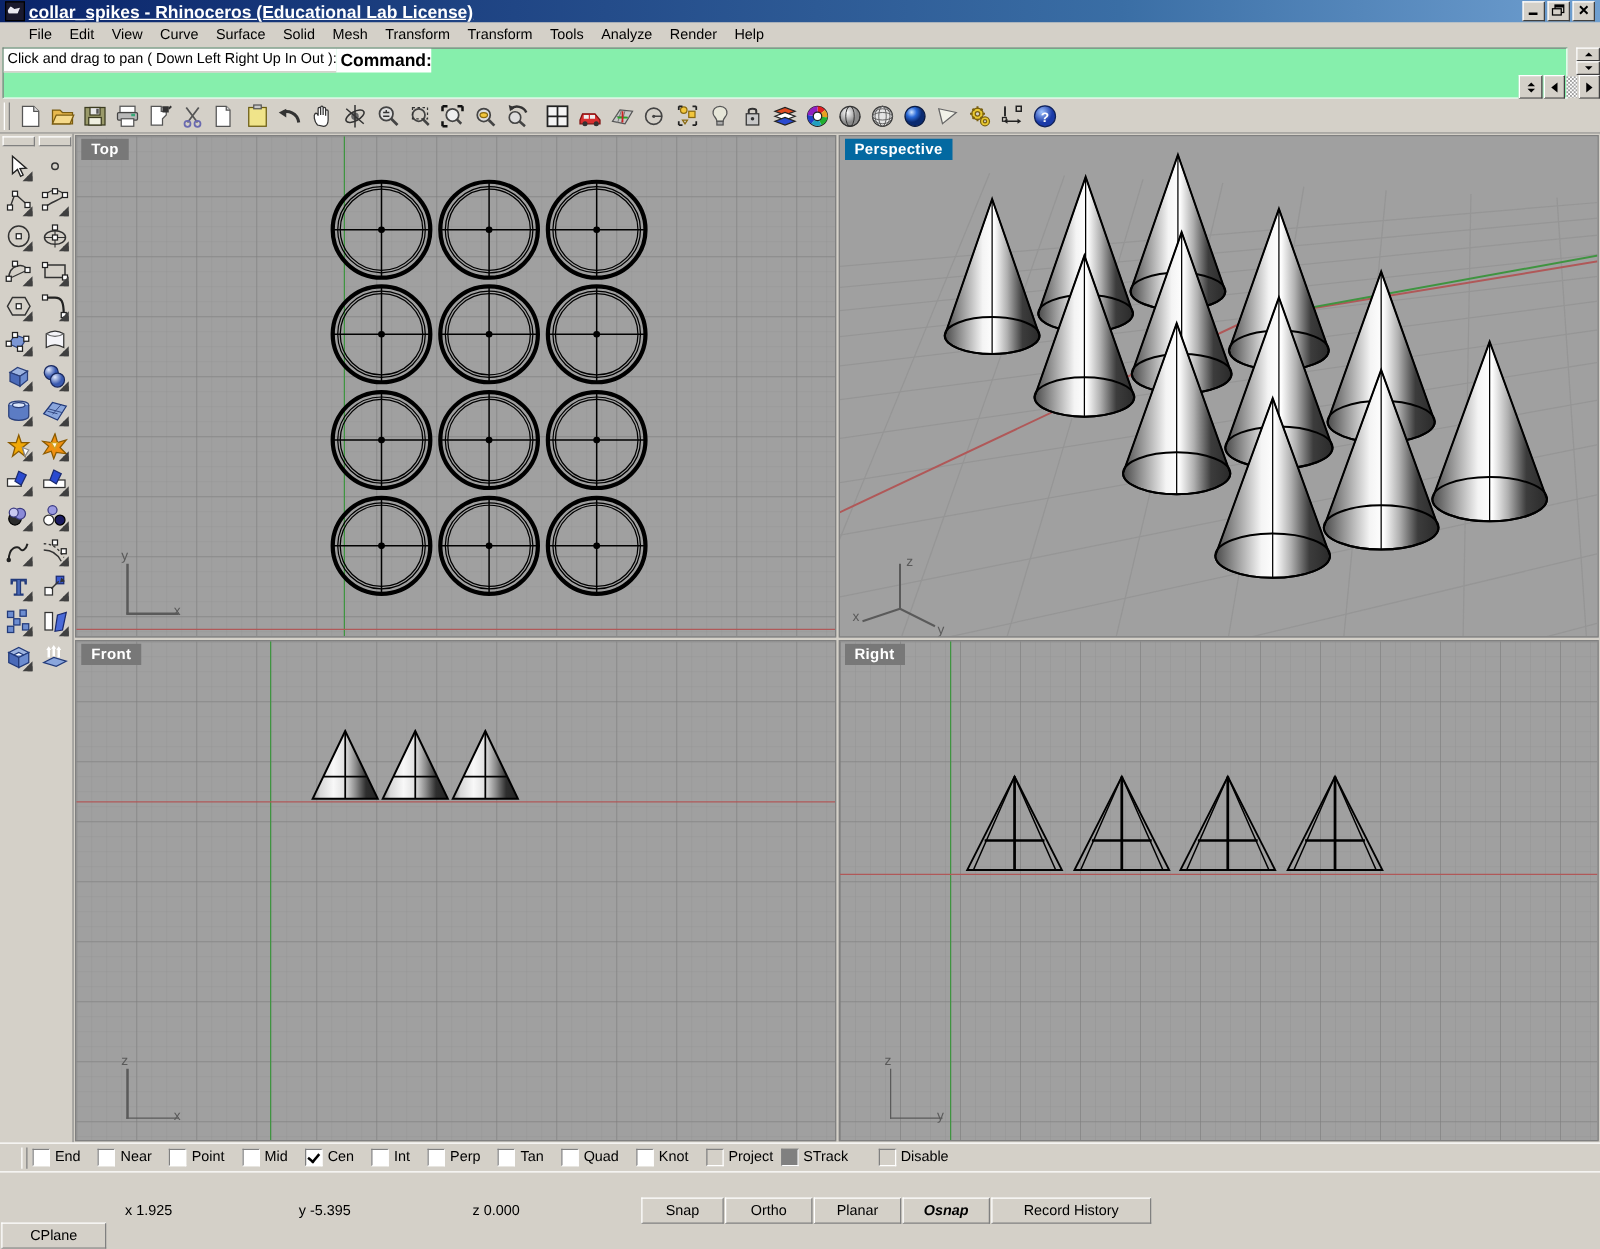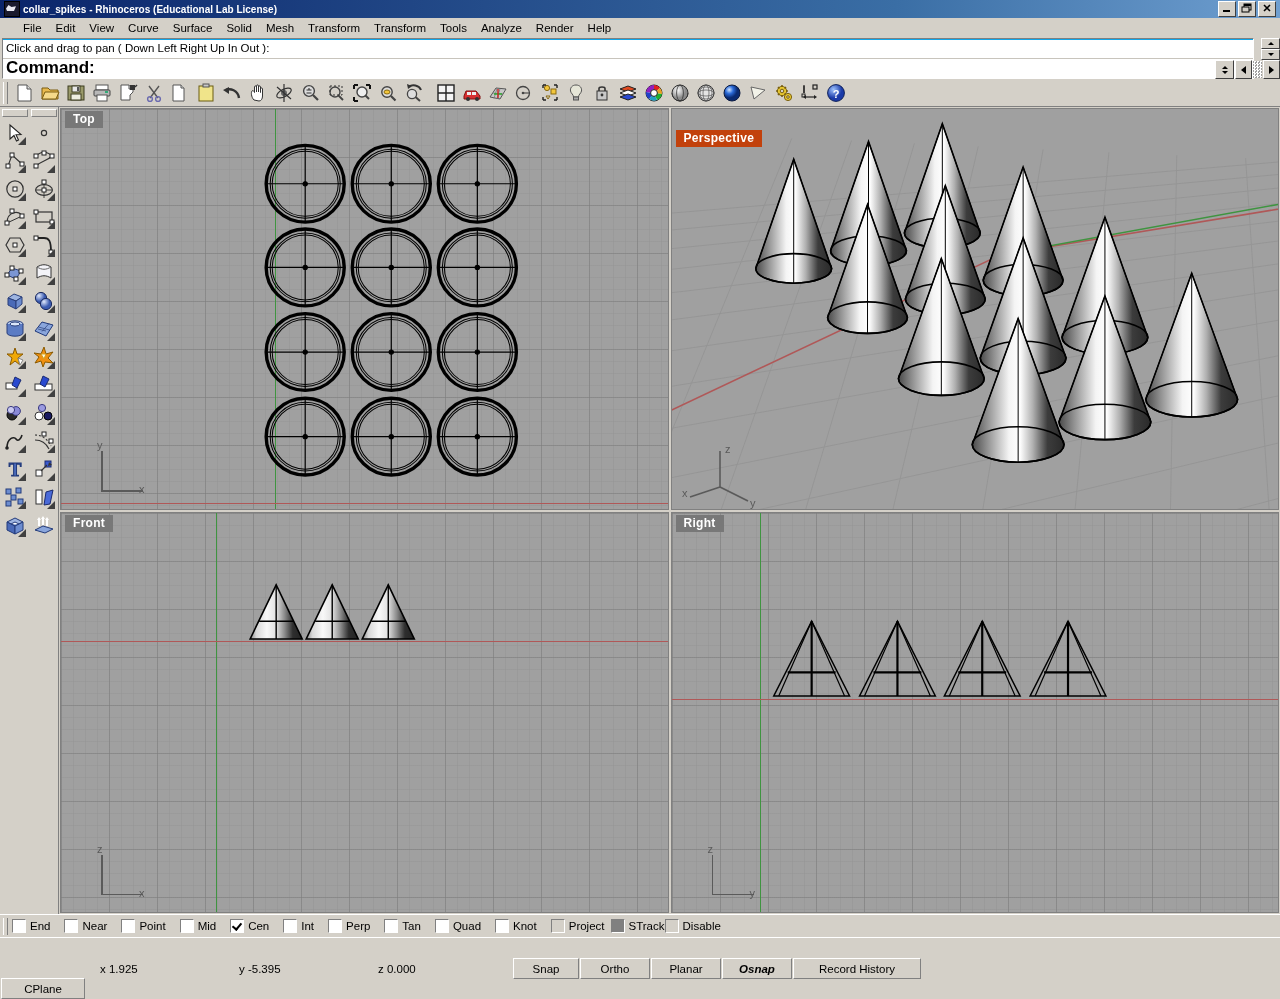--- a/index.html
+++ b/index.html
@@ -18,40 +18,40 @@
     display:flex;align-items:center;padding:0 2px;
   }
   .title-icon{
     width:14px;height:14px;margin:0 3px 0 2px;flex:0 0 14px;
     background:#1a1a2e;border:1px solid #000;position:relative;overflow:hidden;
   }
   .title-icon::after{
     content:"";position:absolute;left:1px;top:3px;width:10px;height:6px;
     background:#e8e8f0;clip-path:polygon(0% 60%,25% 0%,55% 35%,100% 20%,80% 100%,10% 100%);
   }
-  .title-text{color:#fff;font-weight:bold;font-size:10px;flex:1;white-space:nowrap;}
+  .title-text{color:#fff;font-weight:bold;font-size:14px;flex:1;white-space:nowrap;text-decoration:underline;}
   .win-btns{display:flex;gap:2px;padding-right:2px;}
   .win-btn{
     width:16px;height:14px;background:#d4d0c8;
     border:1px solid;border-color:#fff #404040 #404040 #fff;
     position:relative;font-size:9px;line-height:12px;text-align:center;color:#000;
   }
 
   
   .menubar{
     height:19px;flex:0 0 19px;background:#d4d0c8;display:flex;align-items:center;
     padding-left:16px;border-bottom:1px solid #d4d0c8;
   }
   .menu-item{padding:2px 7px;font-size:11.5px;color:#000;white-space:nowrap;}
 
   
   .cmdarea{flex:0 0 41px;background:#d4d0c8;display:flex;padding:0 0 0 2px;}
-  .cmdlines{flex:1;display:flex;flex-direction:column;border:1px solid;border-color:#808080 #fff #fff #808080;background:#0ea5e9;justify-content:center;}
+  .cmdlines{flex:1;display:flex;border:1px solid;border-color:#808080 #fff #fff #808080;background:#86efac;}
   .cmdhist{height:18px;line-height:17px;padding-left:3px;font-size:11.5px;background:#fff;border-bottom:1px solid #c8c4bc;white-space:nowrap;}
-  .cmdprompt{height:19px;line-height:18px;padding-left:3px;font-size:17px;font-weight:bold;background:#fff;white-space:nowrap;}
+  .cmdprompt{height:19px;line-height:18px;padding-left:3px;font-size:14px;font-weight:bold;background:#fff;white-space:nowrap;}
   .cmd-right{width:26px;display:flex;flex-direction:column;align-items:flex-end;}
   .spin{width:17px;height:9px;background:#d4d0c8;border:1px solid;border-color:#fff #404040 #404040 #fff;
     display:flex;align-items:center;justify-content:center;}
   .spin .ar{width:0;height:0;border-left:3px solid transparent;border-right:3px solid transparent;}
   .ar-up{border-bottom:3px solid #000;}
   .ar-dn{border-top:3px solid #000;}
   .ar-lf{width:0;height:0;border-top:4px solid transparent;border-bottom:4px solid transparent;border-right:5px solid #000;}
   .ar-rt{width:0;height:0;border-top:4px solid transparent;border-bottom:4px solid transparent;border-left:5px solid #000;}
   .cmdbtnrow{display:flex;align-items:center;gap:1px;}
   .cmdbtn{width:15px;height:17px;background:#d4d0c8;border:1px solid;border-color:#fff #404040 #404040 #fff;display:flex;align-items:center;justify-content:center;}
@@ -94,30 +94,30 @@
        linear-gradient(to bottom, rgba(125,125,125,.55) 1px, transparent 1px),
        linear-gradient(to right, rgba(150,150,150,.55) 1px, transparent 1px),
        linear-gradient(to bottom, rgba(150,150,150,.55) 1px, transparent 1px);
      background-size:48px 48px,48px 48px,12px 12px,12px 12px;
   }
   .vp-label{
     position:absolute;left:4px;top:2px;z-index:12;
     padding:1px 8px 2px 8px;font-size:12px;font-weight:bold;color:#fff;
     background:#787878;letter-spacing:.3px;
   }
-  .vp-label.active{background:#c2410c;margin-top:19px;}
+  .vp-label.active{background:#0369a1;}
   .axis-x{position:absolute;height:1px;background:#b05858;left:0;right:0;z-index:2;}
   .axis-y{position:absolute;width:1px;background:#3f9440;top:0;bottom:0;z-index:2;}
   .axmark{position:absolute;z-index:6;color:#5a5a5a;font-size:11px;}
   .axline{position:absolute;background:#5a5a5a;z-index:5;}
 
   
   .osnapbar{
     flex:0 0 22px;background:#d4d0c8;display:flex;align-items:center;
-    border-top:1px solid #fff;padding-left:3px;
+    border-top:1px solid #fff;padding-left:17px;
   }
   .osnap-grip{width:3px;height:17px;border-left:1px solid #fff;border-right:1px solid #808080;margin-right:4px;}
   .osnap{display:flex;align-items:center;margin-right:14px;font-size:11.5px;white-space:nowrap;}
   .osnap .box{
     width:12px;height:12px;background:#fff;border:1px solid;
     border-color:#808080 #fff #fff #808080;margin-right:4px;position:relative;flex:0 0 12px;
   }
   .osnap .box.gray{background:#d4d0c8;}
   .osnap .box.dark{background:#808080;}
   .osnap .box.checked::after{
@@ -1070,21 +1070,21 @@
       <span>Quad</span>
       </div>
     <div class="osnap">
       <div class="box"></div>
       <span>Knot</span>
       </div>
     <div class="osnap" style="margin-right:6px;">
       <div class="box gray"></div>
       <span>Project</span>
       </div>
-    <div class="osnap" style="margin-right:0;">
+    <div class="osnap" style="margin-right:24px;">
       <div class="box dark"></div>
       <span>STrack</span>
       </div>
     <div class="osnap">
       <div class="box gray"></div>
       <span>Disable</span>
       </div>
   </div>
 
   <div class="statusbar">

